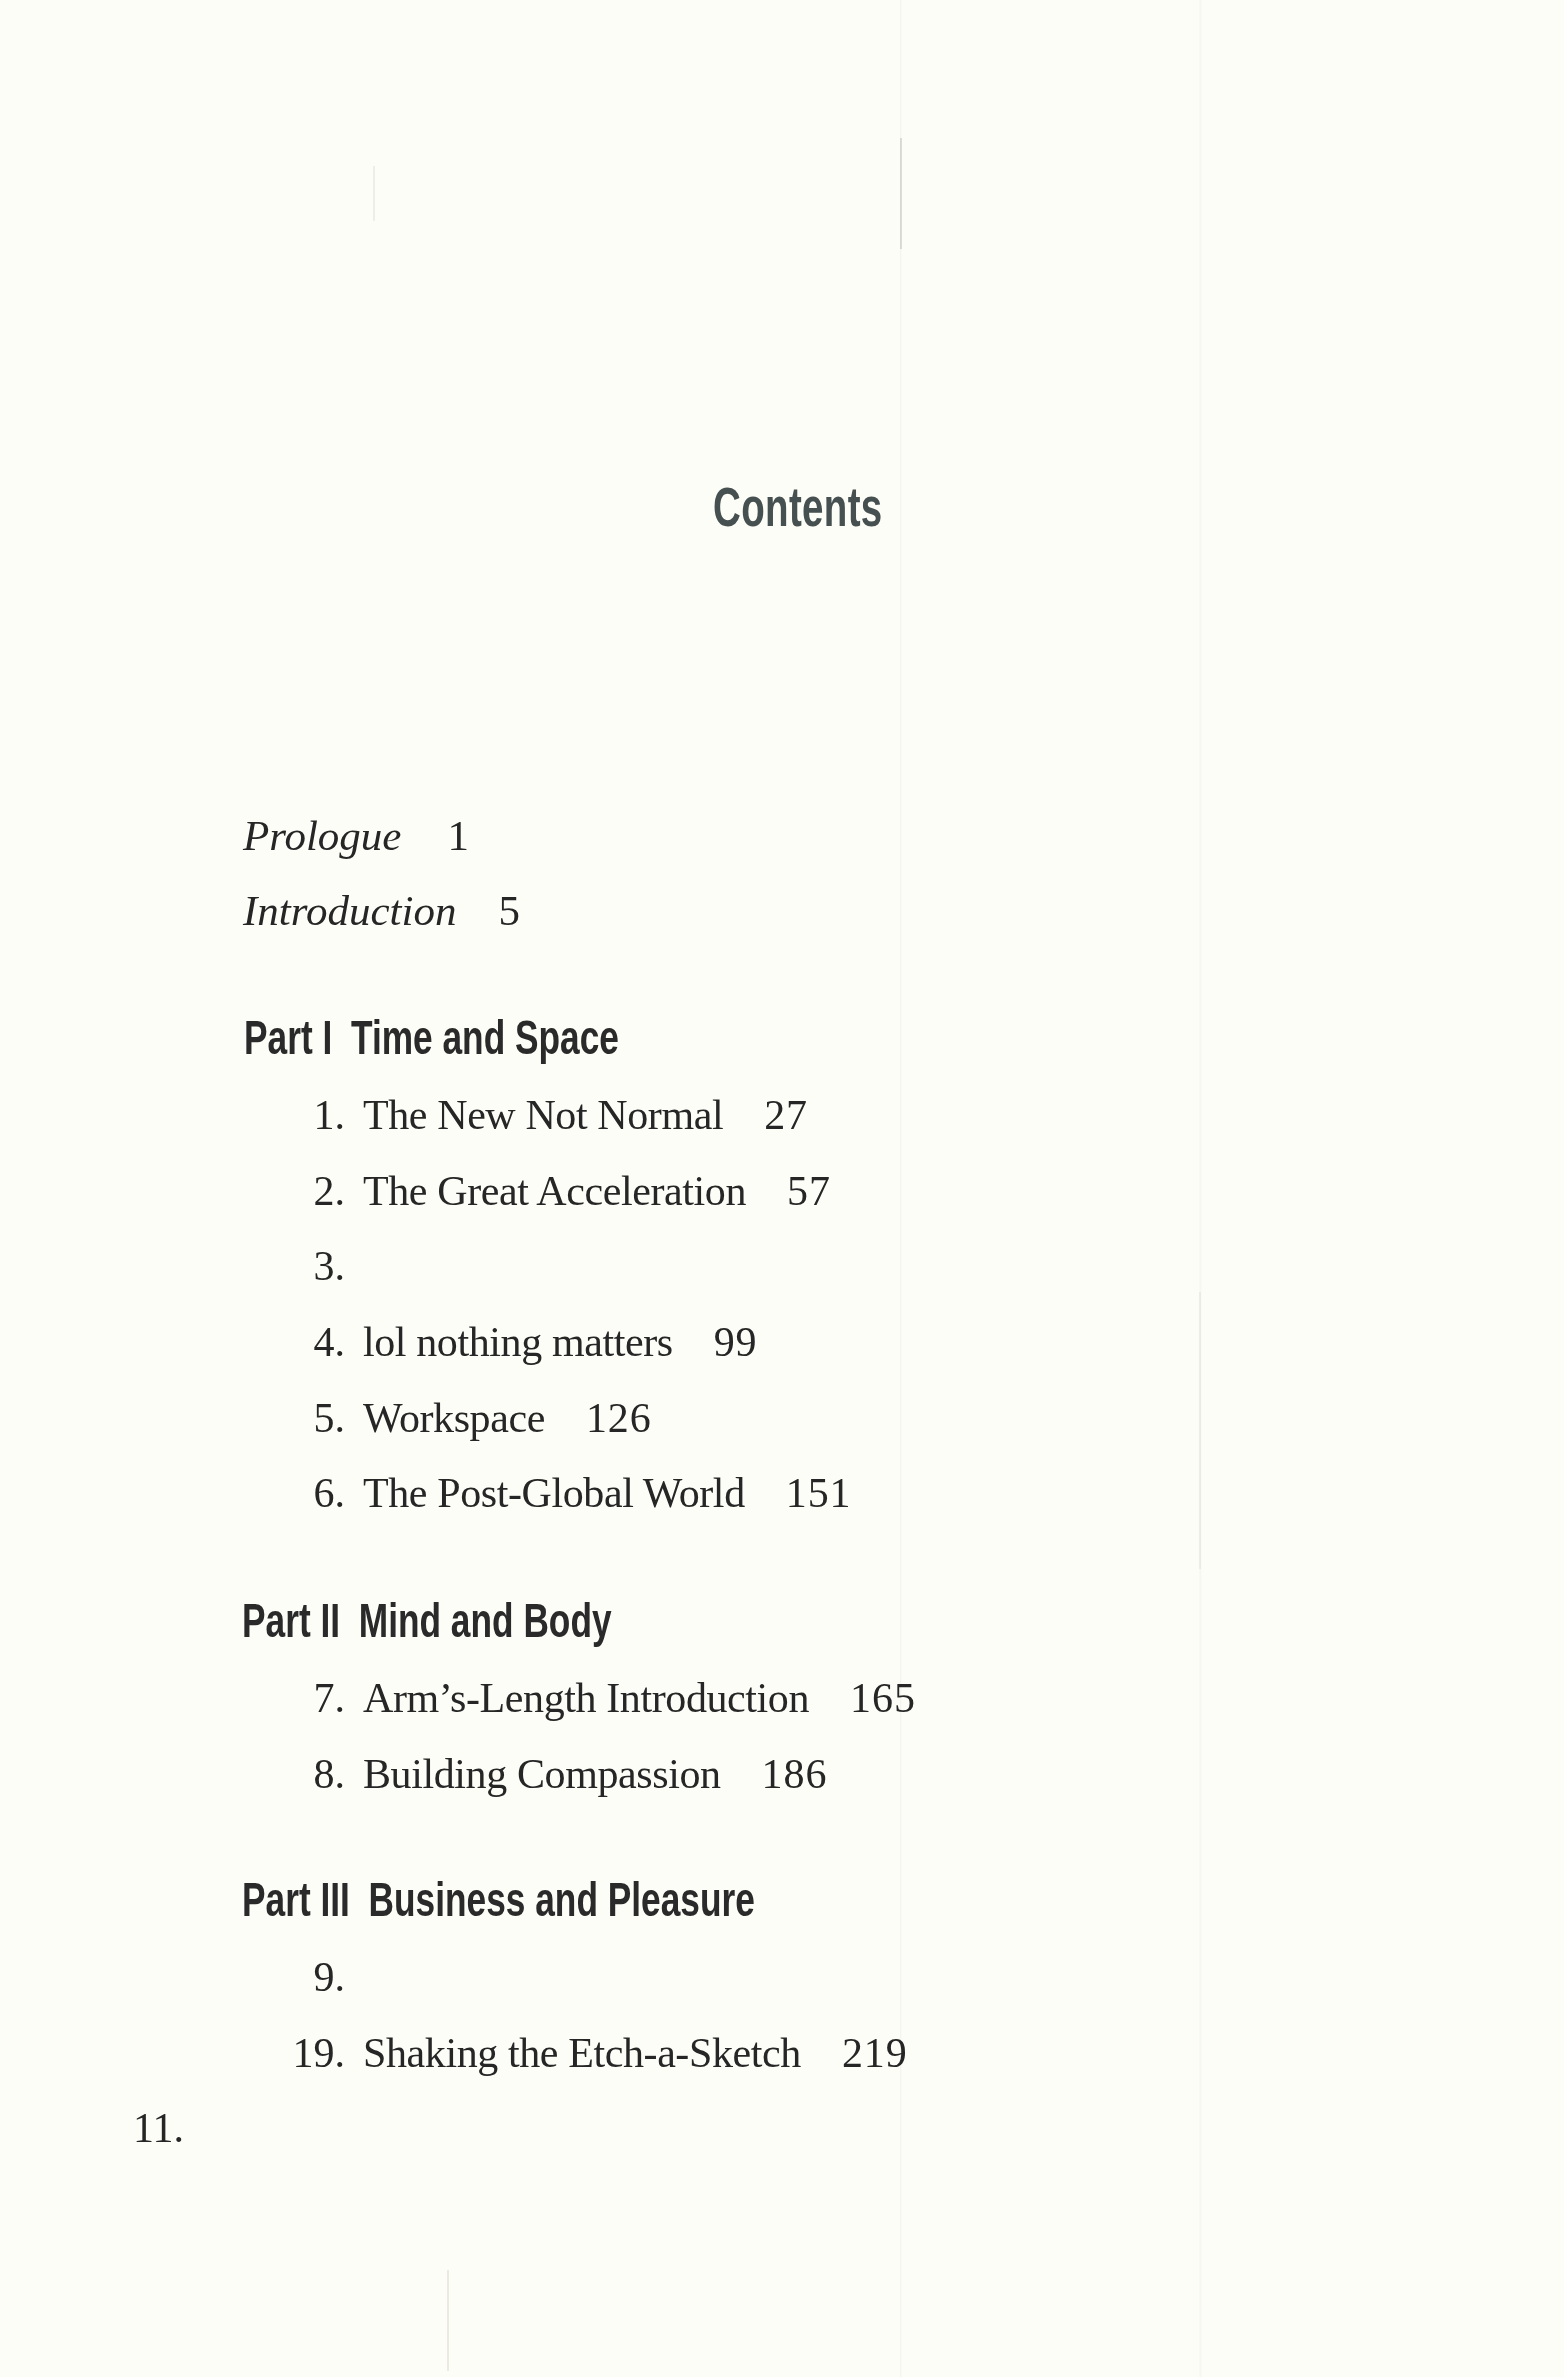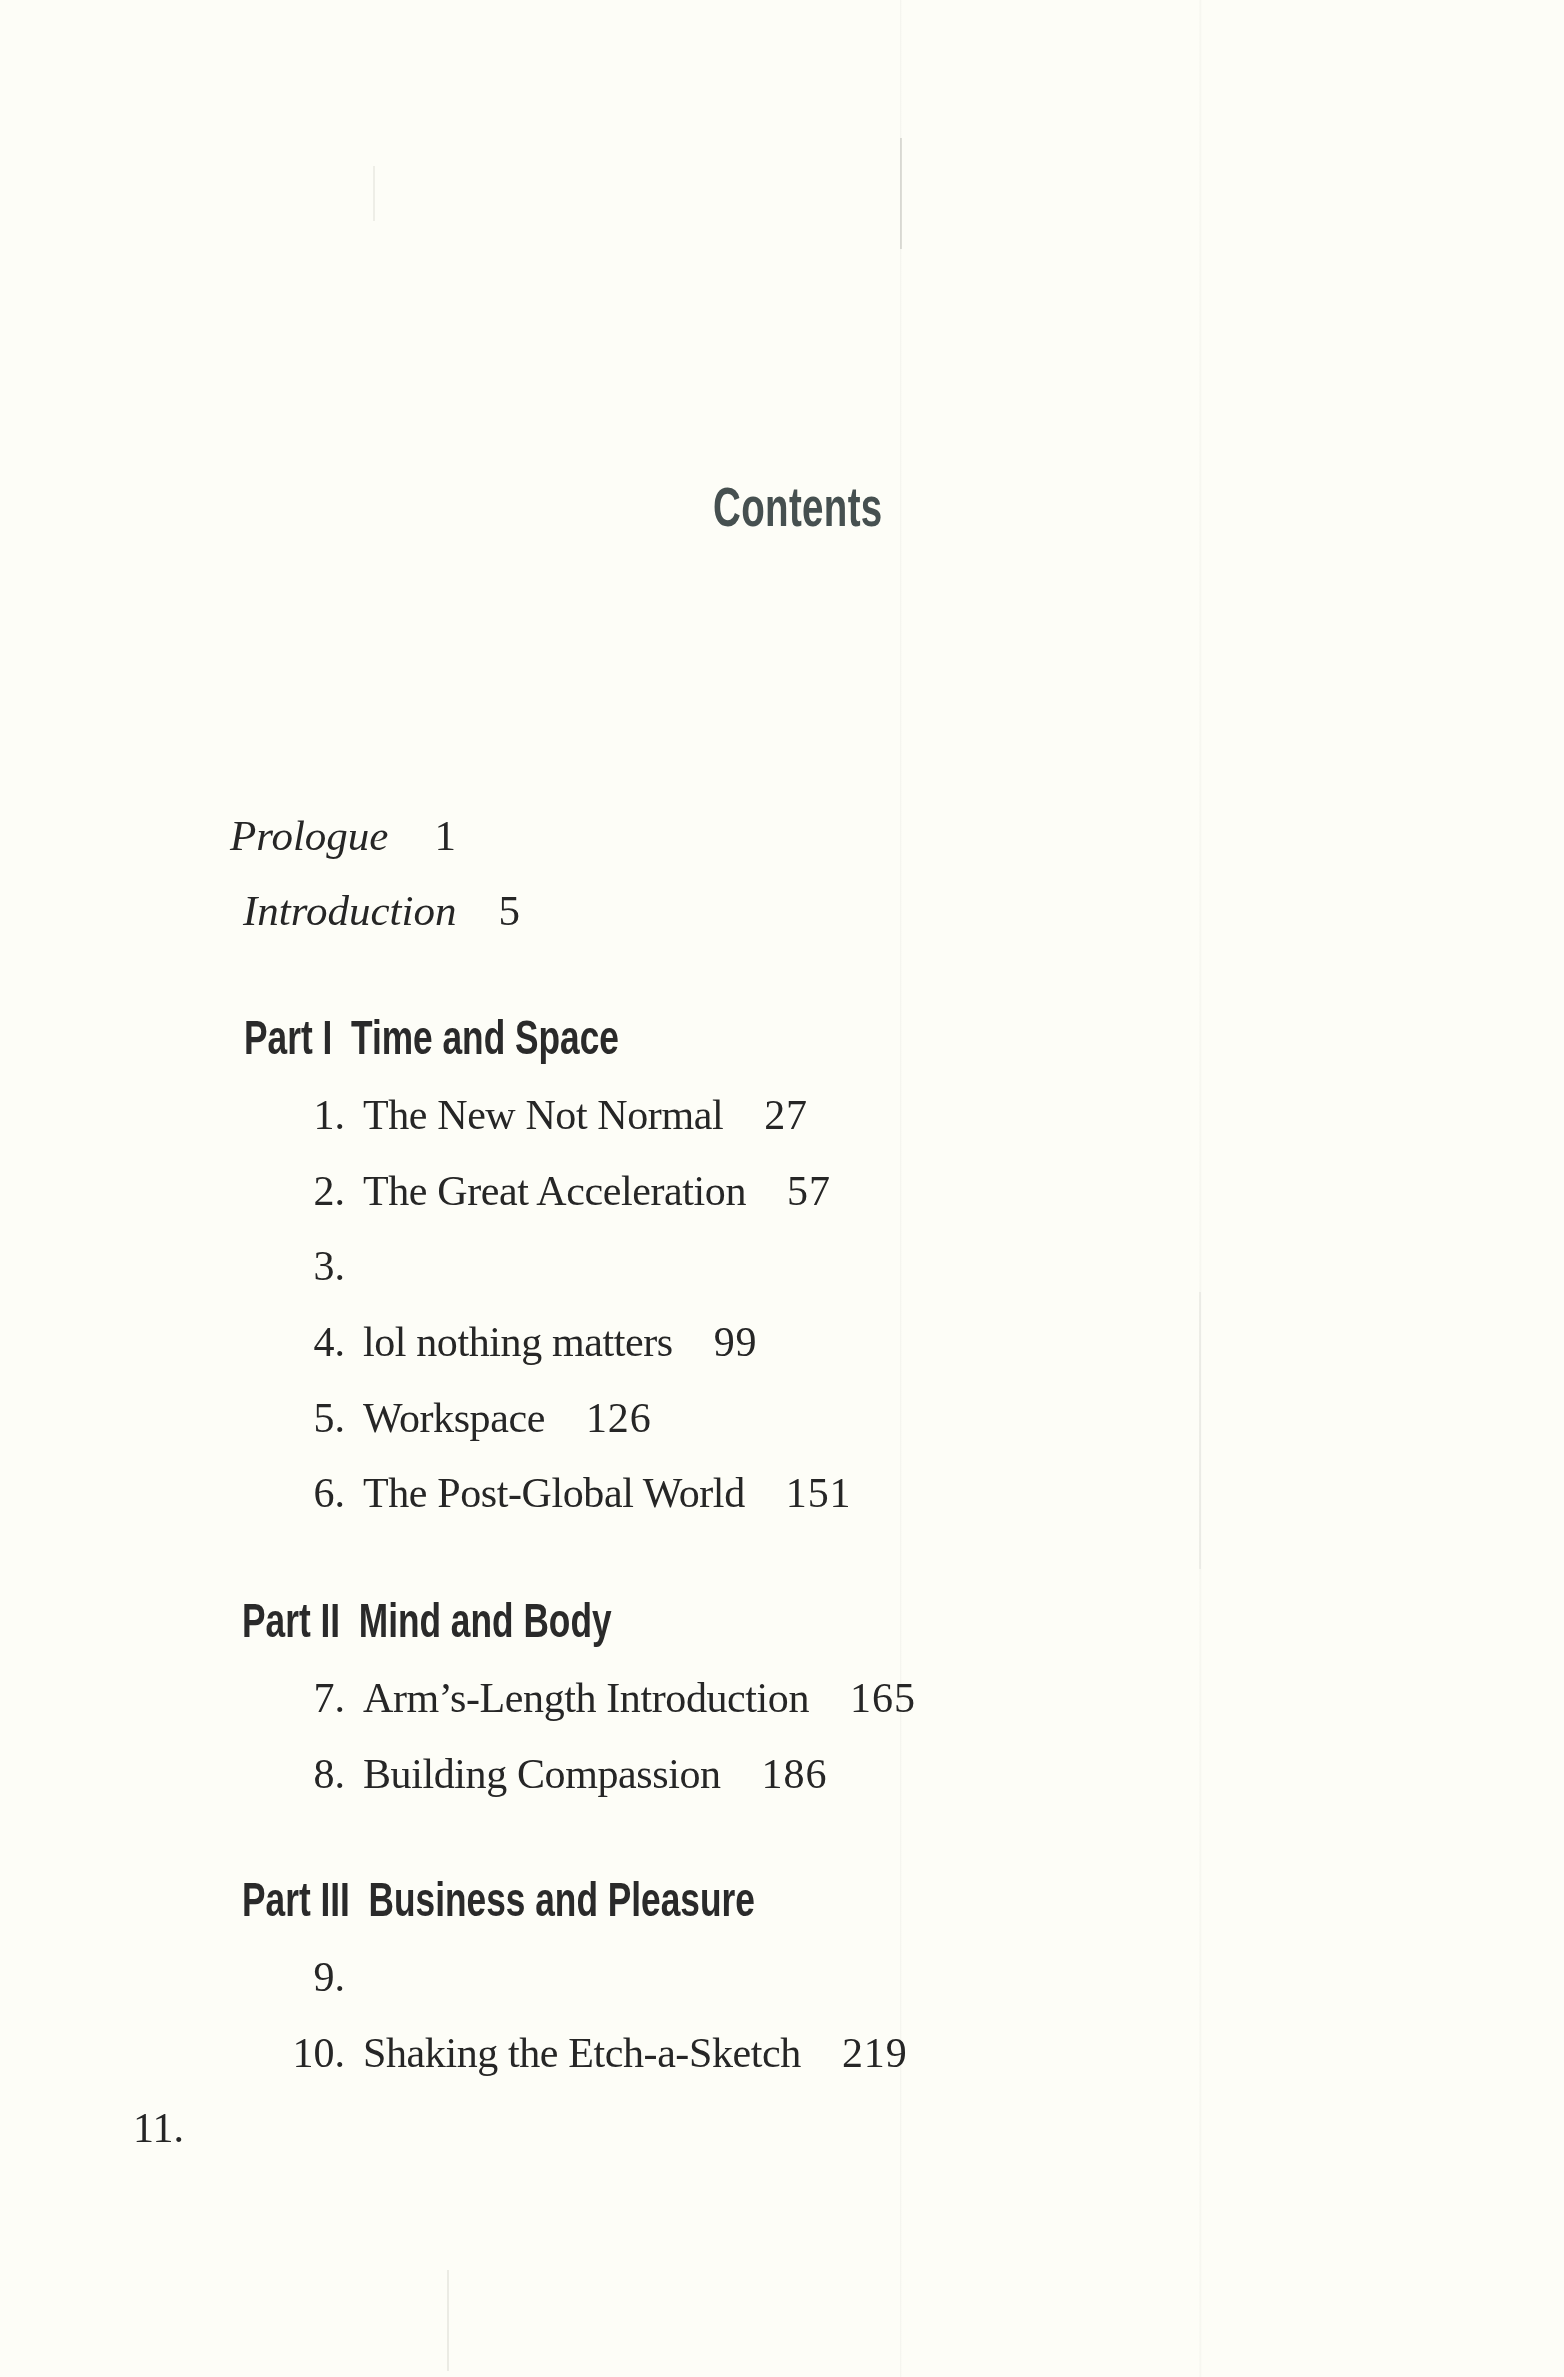--- a/index.html
+++ b/index.html
@@ -101,21 +101,21 @@
 
 <div class="page">
 
   <div class="scan-mark" style="left:900px; top:138px; height:111px;"></div>
   <div class="scan-mark" style="left:373px; top:166px; height:55px; opacity:0.5;"></div>
   <div class="scan-mark" style="left:1199px; top:1292px; height:277px; opacity:0.4;"></div>
   <div class="scan-mark" style="left:447px; top:2270px; height:101px; opacity:0.6;"></div>
 
   <div class="abs contents-title">Contents</div>
 
-  <div class="abs front" style="left:230px; top:814px;">
+  <div class="abs front" style="left:243px; top:814px;">
     <span>Prologue</span><span class="page-num" style="margin-left:46px;">1</span>
   </div>
   <div class="abs front" style="left:243px; top:889px;">
     <span>Introduction</span><span class="page-num" style="margin-left:42px;">5</span>
   </div>
 
   <div class="abs part-heading" style="left:244px; top:1013px;">
     <span class="part-label">Part I</span><span class="part-title">Time and Space</span>
   </div>
 
@@ -157,21 +157,21 @@
   </div>
 
   <div class="abs part-heading" style="left:242px; top:1875px;">
     <span class="part-label">Part III</span><span class="part-title">Business and Pleasure</span>
   </div>
 
   <div class="abs chapter" style="top:1956px; width:1565px; height:46px;">
     <span class="ch-num">9.</span>
   </div>
   <div class="abs chapter" style="top:2032px; width:1565px; height:46px;">
-    <span class="ch-num">10.</span>
+    <span class="ch-num">19.</span>
     <span class="ch-title"><span>Shaking the Etch-a-Sketch</span><span class="ch-page">219</span></span>
   </div>
   <div class="abs chapter" style="top:2107px; width:1404px; height:46px;">
     <span class="ch-num">11.</span>
   </div>
 
 </div>
 
 
 </body></html>

